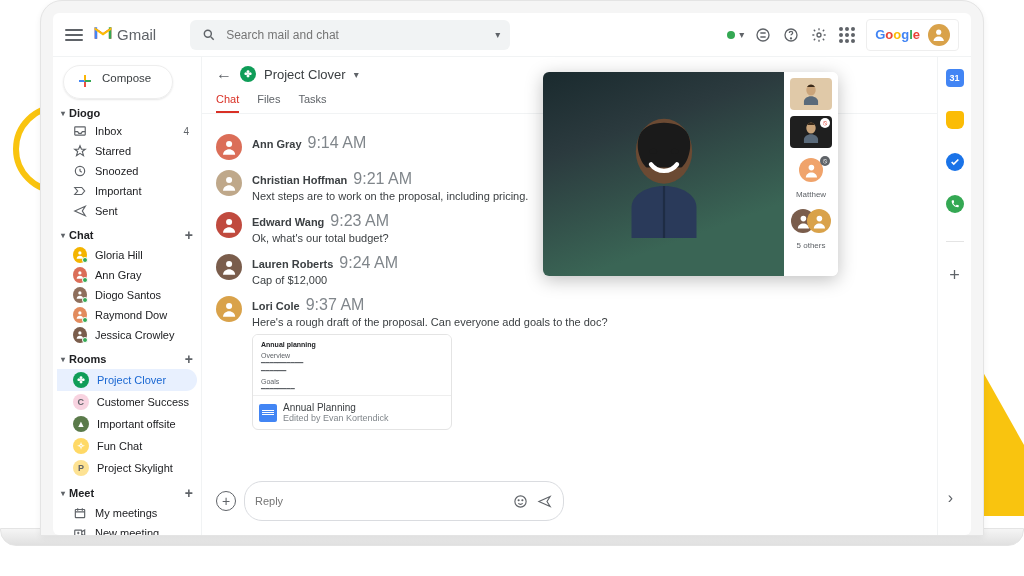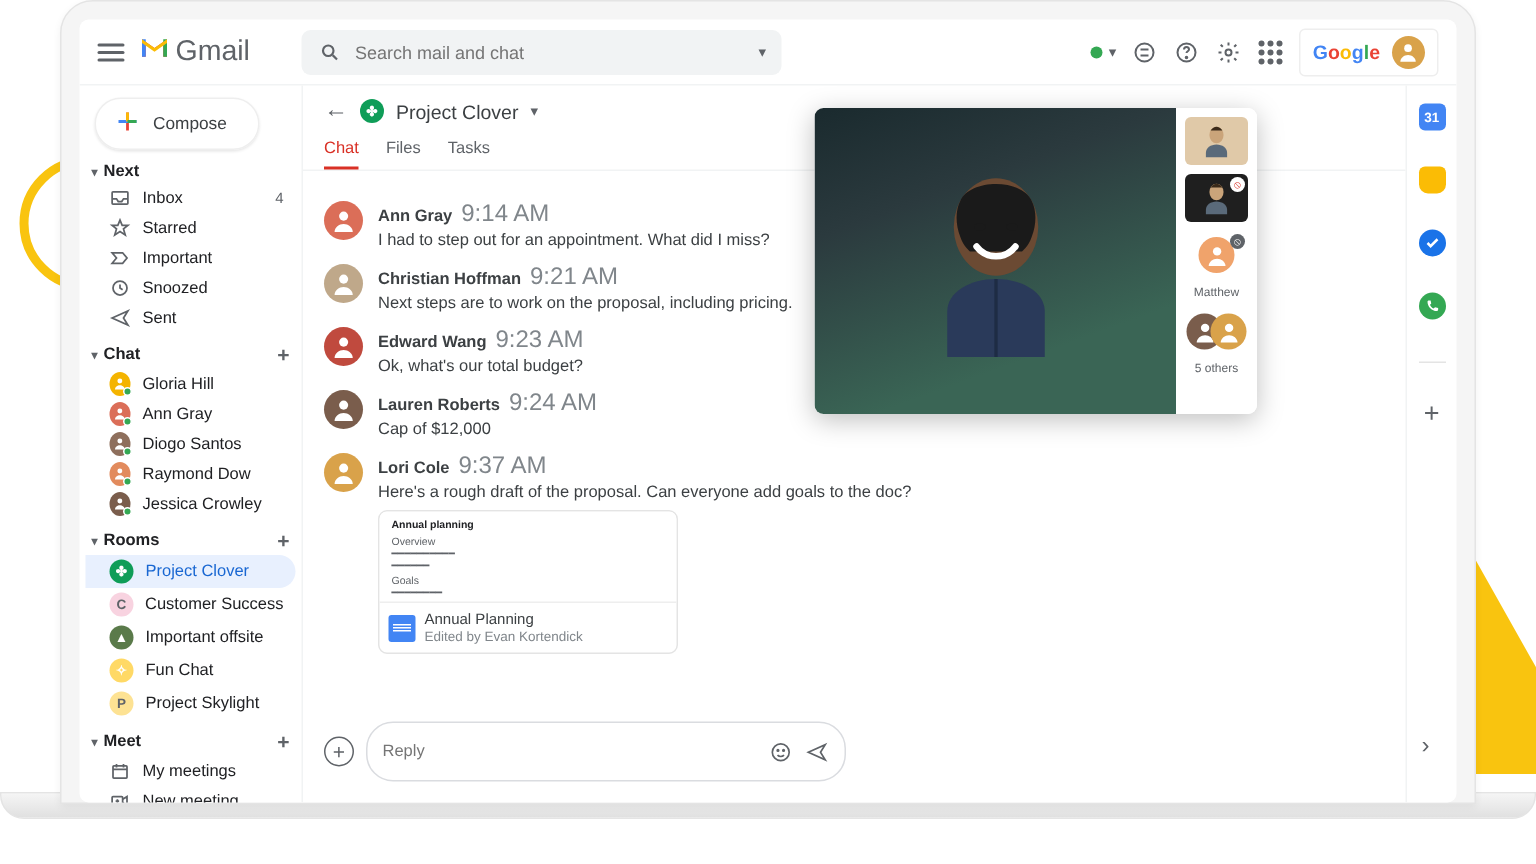--- a/index.html
+++ b/index.html
@@ -11,39 +11,39 @@
 
   .laptop { position:absolute; left:40px; right:40px; top:0; bottom:40px; border:1px solid #e4e4e4; border-radius:22px 22px 0 0; background:#f5f5f5; padding:12px 12px 0 12px; box-shadow:0 2px 6px rgba(0,0,0,.06); z-index:1;}
   .laptop-base { position:absolute; left:0; right:0; bottom:30px; height:18px; background:linear-gradient(#f5f5f5,#e0e0e0); border:1px solid #e4e4e4; border-radius:0 0 16px 16px;}
 
   .screen { background:#fff; width:100%; height:100%; border-radius:6px; overflow:hidden; position:relative; font-size:11.5px; color:#3c4043;}
 
   
   .hdr { height:44px; display:flex; align-items:center; padding:0 12px; gap:10px; border-bottom:1px solid #f1f3f4;}
   .menu-icon{width:18px;display:flex;flex-direction:column;gap:3px;cursor:pointer}
   .menu-icon span{height:2px;background:#5f6368;border-radius:1px}
-  .gmail-logo{display:flex;align-items:center;gap:4px;font-size:19px;color:#5f6368}
+  .gmail-logo{display:flex;align-items:center;gap:4px;font-size:15px;color:#5f6368}
   .gmail-m{font-weight:600}
   .gmail-m svg{width:20px;height:16px}
   .search{flex:0 0 320px;margin-left:24px;height:30px;background:#f1f3f4;border-radius:6px;display:flex;align-items:center;padding:0 10px;gap:8px;cursor:pointer}
   .search input{border:none;background:transparent;flex:1;font-size:12px;outline:none;color:#0f172a}
   .chev{color:#5f6368;margin-left:auto;font-size:10px}
   .hdr-right{margin-left:auto;display:flex;align-items:center;gap:10px}
   .hdr-ico{width:18px;height:18px;display:flex;align-items:center;justify-content:center;color:#5f6368;cursor:pointer}
   .status-dot{width:8px;height:8px;border-radius:50%;background:#34a853}
   .google-box{border:1px solid #eee;border-radius:4px;padding:4px 8px;display:flex;align-items:center;gap:8px}
   .google-wordmark span:nth-child(1){color:#4285f4}.google-wordmark span:nth-child(2){color:#ea4335}.google-wordmark span:nth-child(3){color:#fbbc05}.google-wordmark span:nth-child(4){color:#4285f4}.google-wordmark span:nth-child(5){color:#34a853}.google-wordmark span:nth-child(6){color:#ea4335}
   .avatar{width:22px;height:22px;border-radius:50%;}
   .apps-grid{display:grid;grid-template-columns:repeat(3,4px);grid-template-rows:repeat(3,4px);gap:2px}
   .apps-grid i{background:#5f6368;border-radius:50%}
 
   
   .body{display:flex;height:calc(100% - 44px);}
   .side{width:148px;padding:8px 4px 0 4px;}
-  .compose{display:flex;align-items:center;gap:8px;border:1px solid #eee;border-radius:18px;padding:6px 12px;width:110px;box-shadow:0 1px 2px rgba(0,0,0,.1);cursor:pointer;margin:0 0 8px 6px}
+  .compose{display:flex;gap:8px;border:1px solid #eee;border-radius:18px;padding:6px 12px;width:110px;box-shadow:0 1px 2px rgba(0,0,0,.1);cursor:pointer;margin:0 0 8px 6px}
   .plus-ico svg{width:18px;height:18px}
   .sect{display:flex;align-items:center;gap:4px;font-size:11px;font-weight:600;color:#202124;margin:6px 4px 2px 4px;cursor:pointer}
   .sect .tri{font-size:8px;color:#5f6368}
   .sect .add{margin-left:auto;color:#5f6368;font-size:14px}
   .nav-item{display:flex;align-items:center;gap:8px;padding:3px 8px 3px 16px;cursor:pointer;border-radius:0 12px 12px 0;font-size:11px;color:#202124;white-space:nowrap;overflow:hidden;text-overflow:ellipsis}
   .nav-item .cnt{margin-left:auto;color:#5f6368;font-size:10px}
   .nav-item .ico{width:14px;height:14px;color:#5f6368;display:flex;align-items:center;justify-content:center;position:relative}
   .nav-item.sel{background:#e8f0fe;color:#1967d2}
   .mini-av{width:16px;height:16px;border-radius:50%}
   .presence-dot{position:absolute;right:-1px;bottom:-1px;width:6px;height:6px;border-radius:50%;background:#34a853;border:1px solid #fff}
@@ -193,21 +193,21 @@
                 <path d="M12 4v16" stroke="#ea4335" stroke-width="2.5"></path>
                 <path d="M4 12h16" stroke="#4285f4" stroke-width="2.5"></path>
                 <path d="M12 4v8" stroke="#fbbc05" stroke-width="2.5"></path>
                 <path d="M12 12h8" stroke="#34a853" stroke-width="2.5"></path>
               </svg></span>
         <span>Compose</span>
       </div>
 
       <div class="sect">
             <span class="tri">▾</span>
-            <span>Next</span>
+            <span>Diogo</span>
           </div>
       <div id="mail-items">
             <div class="nav-item">
               <span class="ico">
                 <svg width="14" height="14" viewBox="0 0 24 24" fill="none" stroke="currentColor" stroke-width="2">
                   <rect x="3" y="5" width="18" height="14" rx="1"></rect>
                   <path d="M3 13h5l2 3h4l2-3h5"></path>
                 </svg>
               </span>
               <span>Inbox</span>
@@ -217,33 +217,33 @@
               <span class="ico">
                 <svg width="14" height="14" viewBox="0 0 24 24" fill="none" stroke="currentColor" stroke-width="2">
                   <path d="M12 3l2.5 6H21l-5 4 2 7-6-4-6 4 2-7-5-4h6.5z"></path>
                 </svg>
               </span>
               <span>Starred</span>
             </div>
             <div class="nav-item">
               <span class="ico">
                 <svg width="14" height="14" viewBox="0 0 24 24" fill="none" stroke="currentColor" stroke-width="2">
-                  <path d="M3 6h12l5 6-5 6H3l5-6z"></path>
-                </svg>
-              </span>
-              <span>Important</span>
-            </div>
-            <div class="nav-item">
-              <span class="ico">
-                <svg width="14" height="14" viewBox="0 0 24 24" fill="none" stroke="currentColor" stroke-width="2">
                   <circle cx="12" cy="12" r="8"></circle>
                   <path d="M12 8v4l3 2"></path>
                 </svg>
               </span>
               <span>Snoozed</span>
+            </div>
+            <div class="nav-item">
+              <span class="ico">
+                <svg width="14" height="14" viewBox="0 0 24 24" fill="none" stroke="currentColor" stroke-width="2">
+                  <path d="M3 6h12l5 6-5 6H3l5-6z"></path>
+                </svg>
+              </span>
+              <span>Important</span>
             </div>
             <div class="nav-item">
               <span class="ico">
                 <svg width="14" height="14" viewBox="0 0 24 24" fill="none" stroke="currentColor" stroke-width="2">
                   <path d="M3 12l18-8-5 8 5 8z"></path>
                 </svg>
               </span>
               <span>Sent</span>
             </div>
           </div>
@@ -390,21 +390,20 @@
                 <svg viewBox="0 0 24 24" fill="#fff">
                   <circle cx="12" cy="8" r="4"></circle>
                   <path d="M4 22c0-4 4-7 8-7s8 3 8 7z"></path>
                 </svg>
               </span>
               <div class="body-c">
                 <div class="who">
                   <span>Ann Gray</span>
                   <span class="t">9:14 AM</span>
                 </div>
-                <div class="txt">I had to step out for an appointment. What did I miss?</div>
               </div>
             </div>
             <div class="msg">
               <span class="av av-bg" style="background:#bfa88a">
                 <svg viewBox="0 0 24 24" fill="#fff">
                   <circle cx="12" cy="8" r="4"></circle>
                   <path d="M4 22c0-4 4-7 8-7s8 3 8 7z"></path>
                 </svg>
               </span>
               <div class="body-c">

